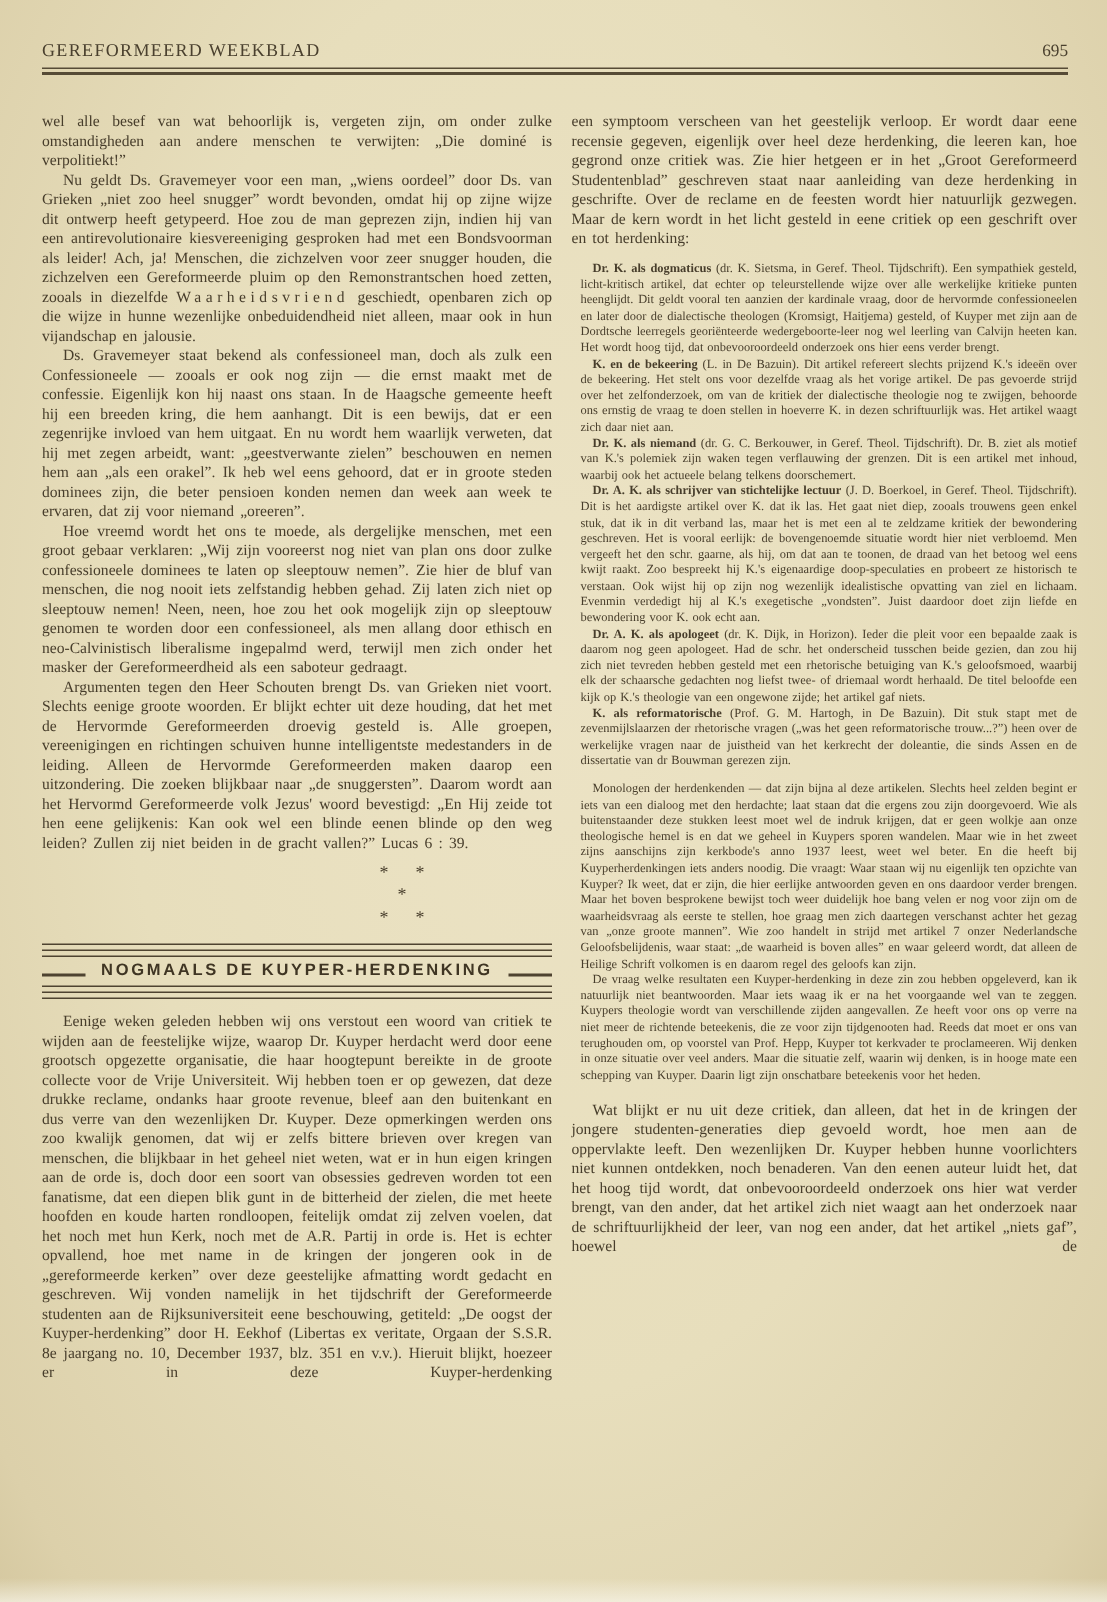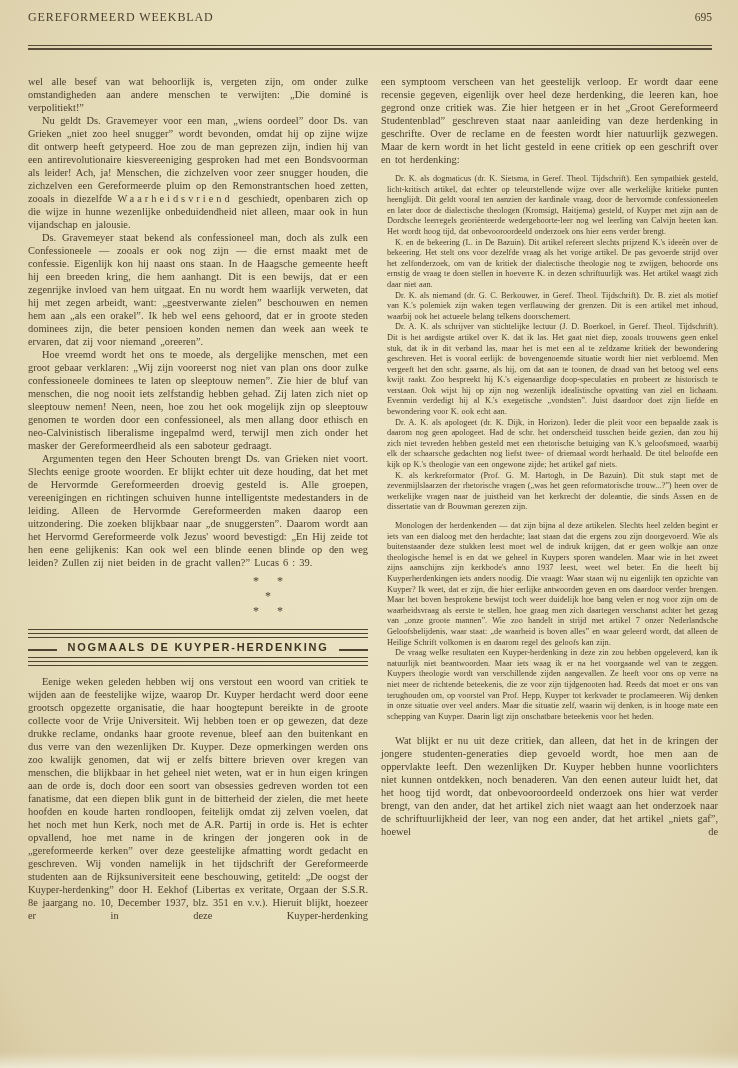--- a/index.html
+++ b/index.html
@@ -4,37 +4,37 @@
 <style>
   html,body{margin:0;padding:0;background:#d9cda7;}
   .page{
     position:relative;width:738px;height:1068px;overflow:hidden;
     background:radial-gradient(ellipse at 50% 42%, #ece3c5 0%, #e7debc 55%, #dcd0aa 92%, #d5c8a0 100%);
     font-family:"Liberation Serif", serif;
     color:#473d2b;
   }
   .scan-edge-bottom{position:absolute;left:0;right:0;bottom:0;height:16px;
     background:linear-gradient(to bottom, rgba(250,248,238,0) 0%, rgba(250,248,238,0.65) 100%);}
-  .masthead{position:absolute;left:28px;right:26px;top:10px;display:flex;justify-content:space-between;align-items:baseline;}
+  .masthead{position:absolute;left:28px;right:26px;top:26px;display:flex;justify-content:space-between;align-items:baseline;}
   .pub-title{font-size:12px;letter-spacing:0.9px;color:#4a402e;}
   .page-num{font-size:11.5px;color:#4a402e;}
   .double-rule{position:absolute;left:28px;right:26px;top:45px;}
   .double-rule .r1{height:1px;background:#564b36;margin-bottom:2px;}
   .double-rule .r2{height:2px;background:#564b36;}
   .col{position:absolute;top:75px;text-align:justify;}
   .col-left{left:28px;width:340px;}
   .col-right{left:381px;width:337px;}
   p{margin:0;font-size:10.4px;line-height:13px;text-indent:14px;word-spacing:1.5px;}
   p.noindent{text-indent:0;}
   p.runon{text-align-last:justify;}
   .run-b{font-weight:normal;}
   .run-sp{letter-spacing:3px;}
   .smallwrap{padding-left:6px;}
   p.small{font-size:8.3px;line-height:10.6px;text-indent:8px;word-spacing:0.6px;}
-  p.small .lead{font-weight:normal;}
+  p.small .lead{font-weight:bold;}
   .gap-sm{height:8px;}
   .gap-md{height:12px;}
   .ornament{margin:5px 0 3px 198px;width:84px;text-align:center;font-size:12px;line-height:15px;color:#4a402e;}
   .ornament span{display:block;}
   .heading-block{margin:10px 0 9px;}
   .heading-block .rule{height:1px;background:#4e4330;margin-bottom:3px;}
   .heading-row{display:flex;align-items:flex-end;margin:3px 0 4px;}
   .heading-seg{flex:1 1 auto;height:2px;background:#4e4330;margin-bottom:2px;min-width:22px;}
   h2.article-title{flex:0 0 auto;margin:0 10px;font-family:Liberation Sans, sans-serif;
     font-size:11px;font-weight:bold;letter-spacing:1.8px;color:#3f3523;white-space:nowrap;}
@@ -86,21 +86,21 @@
   <section class="col col-right">
     <p class="noindent">een symptoom verscheen van het geestelijk verloop. Er wordt daar eene recensie gegeven, eigenlijk over heel deze herdenking, die leeren kan, hoe gegrond onze critiek was. Zie hier hetgeen er in het „Groot Gereformeerd Studentenblad” geschreven staat naar aanleiding van deze herdenking in geschrifte. Over de reclame en de feesten wordt hier natuurlijk gezwegen. Maar de kern wordt in het licht gesteld in eene critiek op een geschrift over en tot herdenking:</p>
     <div class="gap-sm"></div>
 
     <div class="smallwrap">
       <p class="small"><span class="lead">Dr. K. als dogmaticus</span><span> (dr. K. Sietsma, in Geref. Theol. Tijdschrift). Een sympathiek gesteld, licht-kritisch artikel, dat echter op teleurstellende wijze over alle werkelijke kritieke punten heenglijdt. Dit geldt vooral ten aanzien der kardinale vraag, door de hervormde confessioneelen en later door de dialectische theologen (Kromsigt, Haitjema) gesteld, of Kuyper met zijn aan de Dordtsche leerregels georiënteerde wedergeboorte-leer nog wel leerling van Calvijn heeten kan. Het wordt hoog tijd, dat onbevooroordeeld onderzoek ons hier eens verder brengt.</span></p>
       <p class="small"><span class="lead">K. en de bekeering</span><span> (L. in De Bazuin). Dit artikel refereert slechts prijzend K.'s ideeën over de bekeering. Het stelt ons voor dezelfde vraag als het vorige artikel. De pas gevoerde strijd over het zelfonderzoek, om van de kritiek der dialectische theologie nog te zwijgen, behoorde ons ernstig de vraag te doen stellen in hoeverre K. in dezen schriftuurlijk was. Het artikel waagt zich daar niet aan.</span></p>
       <p class="small"><span class="lead">Dr. K. als niemand</span><span> (dr. G. C. Berkouwer, in Geref. Theol. Tijdschrift). Dr. B. ziet als motief van K.'s polemiek zijn waken tegen verflauwing der grenzen. Dit is een artikel met inhoud, waarbij ook het actueele belang telkens doorschemert.</span></p>
       <p class="small"><span class="lead">Dr. A. K. als schrijver van stichtelijke lectuur</span><span> (J. D. Boerkoel, in Geref. Theol. Tijdschrift). Dit is het aardigste artikel over K. dat ik las. Het gaat niet diep, zooals trouwens geen enkel stuk, dat ik in dit verband las, maar het is met een al te zeldzame kritiek der bewondering geschreven. Het is vooral eerlijk: de bovengenoemde situatie wordt hier niet verbloemd. Men vergeeft het den schr. gaarne, als hij, om dat aan te toonen, de draad van het betoog wel eens kwijt raakt. Zoo bespreekt hij K.'s eigenaardige doop-speculaties en probeert ze historisch te verstaan. Ook wijst hij op zijn nog wezenlijk idealistische opvatting van ziel en lichaam. Evenmin verdedigt hij al K.'s exegetische „vondsten”. Juist daardoor doet zijn liefde en bewondering voor K. ook echt aan.</span></p>
       <p class="small"><span class="lead">Dr. A. K. als apologeet</span><span> (dr. K. Dijk, in Horizon). Ieder die pleit voor een bepaalde zaak is daarom nog geen apologeet. Had de schr. het onderscheid tusschen beide gezien, dan zou hij zich niet tevreden hebben gesteld met een rhetorische betuiging van K.'s geloofsmoed, waarbij elk der schaarsche gedachten nog liefst twee- of driemaal wordt herhaald. De titel beloofde een kijk op K.'s theologie van een ongewone zijde; het artikel gaf niets.</span></p>
-      <p class="small"><span class="lead">K. als kerkreformator</span><span> (Prof. G. M. Hartogh, in De Bazuin). Dit stuk stapt met de zevenmijlslaarzen der rhetorische vragen („was het geen reformatorische trouw...?”) heen over de werkelijke vragen naar de juistheid van het kerkrecht der doleantie, die sinds Assen en de dissertatie van dr Bouwman gerezen zijn.</span></p>
+      <p class="small"><span class="lead">K. als reformatorische</span><span> (Prof. G. M. Hartogh, in De Bazuin). Dit stuk stapt met de zevenmijlslaarzen der rhetorische vragen („was het geen reformatorische trouw...?”) heen over de werkelijke vragen naar de juistheid van het kerkrecht der doleantie, die sinds Assen en de dissertatie van dr Bouwman gerezen zijn.</span></p>
       <div class="gap-sm"></div>
       <p class="small">Monologen der herdenkenden — dat zijn bijna al deze artikelen. Slechts heel zelden begint er iets van een dialoog met den herdachte; laat staan dat die ergens zou zijn doorgevoerd. Wie als buitenstaander deze stukken leest moet wel de indruk krijgen, dat er geen wolkje aan onze theologische hemel is en dat we geheel in Kuypers sporen wandelen. Maar wie in het zweet zijns aanschijns zijn kerkbode's anno 1937 leest, weet wel beter. En die heeft bij Kuyperherdenkingen iets anders noodig. Die vraagt: Waar staan wij nu eigenlijk ten opzichte van Kuyper? Ik weet, dat er zijn, die hier eerlijke antwoorden geven en ons daardoor verder brengen. Maar het boven besprokene bewijst toch weer duidelijk hoe bang velen er nog voor zijn om de waarheidsvraag als eerste te stellen, hoe graag men zich daartegen verschanst achter het gezag van „onze groote mannen”. Wie zoo handelt in strijd met artikel 7 onzer Nederlandsche Geloofsbelijdenis, waar staat: „de waarheid is boven alles” en waar geleerd wordt, dat alleen de Heilige Schrift volkomen is en daarom regel des geloofs kan zijn.</p>
       <p class="small">De vraag welke resultaten een Kuyper-herdenking in deze zin zou hebben opgeleverd, kan ik natuurlijk niet beantwoorden. Maar iets waag ik er na het voorgaande wel van te zeggen. Kuypers theologie wordt van verschillende zijden aangevallen. Ze heeft voor ons op verre na niet meer de richtende beteekenis, die ze voor zijn tijdgenooten had. Reeds dat moet er ons van terughouden om, op voorstel van Prof. Hepp, Kuyper tot kerkvader te proclameeren. Wij denken in onze situatie over veel anders. Maar die situatie zelf, waarin wij denken, is in hooge mate een schepping van Kuyper. Daarin ligt zijn onschatbare beteekenis voor het heden.</p>
     </div>
 
     <div class="gap-md"></div>
     <p class="runon"><span>Wat blijkt er nu uit deze critiek, dan alleen, dat het in de kringen der jongere studenten-generaties diep gevoeld wordt, hoe men aan de oppervlakte leeft. Den wezenlijken Dr. Kuyper hebben hunne voorlichters niet kunnen ontdekken, noch benaderen. Van den eenen auteur luidt het, dat het hoog tijd wordt, dat onbevooroordeeld onderzoek ons hier wat verder brengt, van den ander, dat het artikel zich niet waagt aan het onderzoek naar de schriftuurlijkheid der leer, van nog een ander, dat het artikel </span><span class="run-b">„niets gaf”</span><span>, hoewel de</span></p>
   </section>
 
   <div class="scan-edge-bottom"></div>

